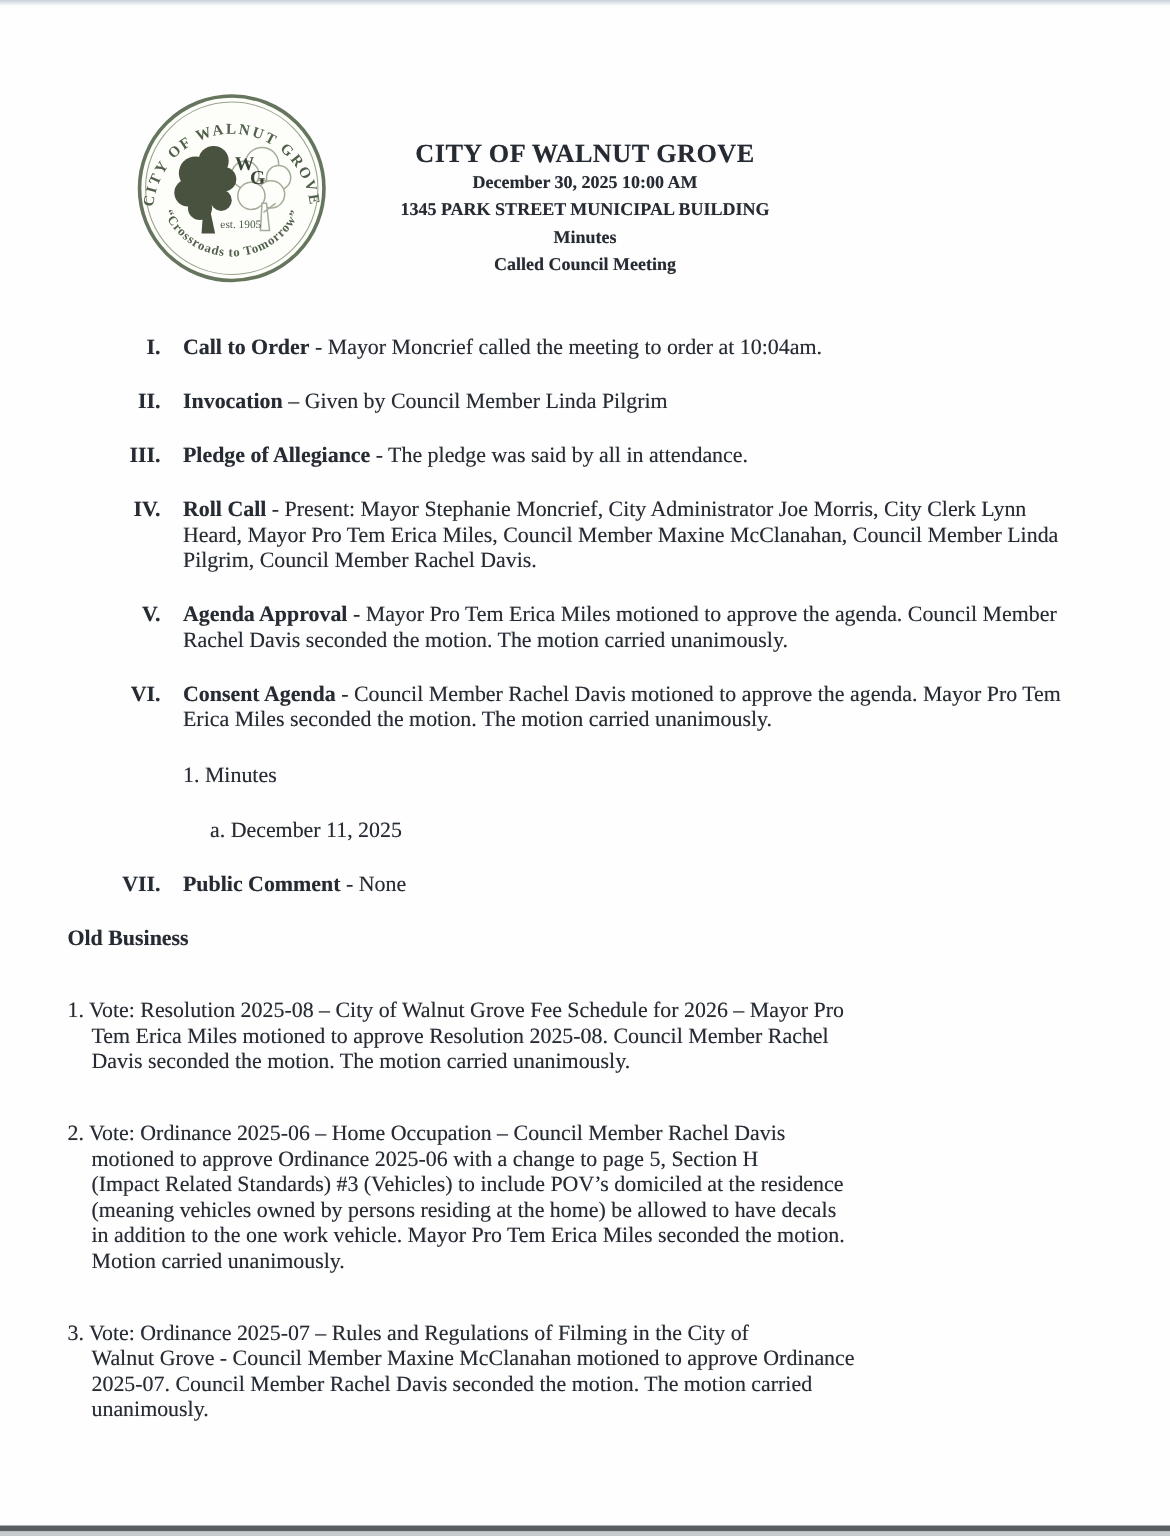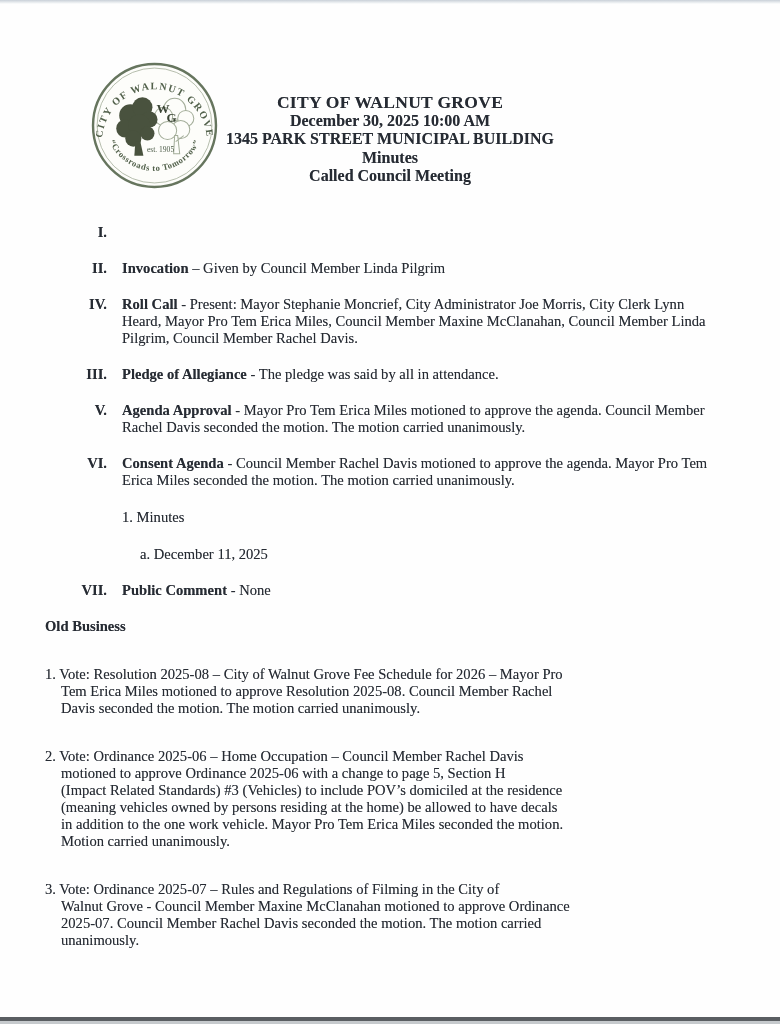--- a/index.html
+++ b/index.html
@@ -30,21 +30,21 @@
     background: #c6cacd;
   }
   
   .header { position: relative; height: 224px; padding-top: 92px; }
   .seal {
     position: absolute; left: 90px; top: 61px;
     width: 129px; height: 129px;
   }
   .header-text { text-align: center; font-weight: bold; }
   .header-title { font-size: 17.5px; line-height: 20px; letter-spacing: 0.3px; }
-  .header-line  { font-size: 16px; line-height: 18.4px; }
+  .header-line  { font-size: 12px; line-height: 18.4px; }
   
   .agenda { padding-left: 45px; font-size: 14.6px; line-height: 17px; }
   .row { display: flex; margin-bottom: 19px; }
   .num {
     flex: none; width: 62px; text-align: right;
     font-weight: bold; margin-right: 15px;
   }
   .txt { width: 598px; }
   .lbl { font-weight: bold; }
   .subline { margin-top: 20px; }
@@ -114,35 +114,36 @@
       <div class="header-line">1345 PARK STREET MUNICIPAL BUILDING</div>
       <div class="header-line">Minutes</div>
       <div class="header-line">Called Council Meeting</div>
     </div>
   </div>
 
   <div class="agenda">
 
     <div class="row">
       <div class="num">I.</div>
+      <div class="txt"><span class="lbl">Call to Order</span><span> - Mayor Moncrief called the meeting to order at 10:04am.</span></div>
     </div>
 
     <div class="row">
       <div class="num">II.</div>
       <div class="txt"><span class="lbl">Invocation</span><span> – Given by Council Member Linda Pilgrim</span></div>
     </div>
 
     <div class="row">
-      <div class="num">IV.</div>
-      <div class="txt"><span class="lbl">Roll Call</span><span> - Present: Mayor Stephanie Moncrief, City Administrator Joe Morris, City Clerk Lynn Heard, Mayor Pro Tem Erica Miles, Council Member Maxine McClanahan, Council Member Linda Pilgrim, Council Member Rachel Davis.</span></div>
+      <div class="num">III.</div>
+      <div class="txt"><span class="lbl">Pledge of Allegiance</span><span> - The pledge was said by all in attendance.</span></div>
     </div>
 
     <div class="row">
-      <div class="num">III.</div>
-      <div class="txt"><span class="lbl">Pledge of Allegiance</span><span> - The pledge was said by all in attendance.</span></div>
+      <div class="num">IV.</div>
+      <div class="txt"><span class="lbl">Roll Call</span><span> - Present: Mayor Stephanie Moncrief, City Administrator Joe Morris, City Clerk Lynn Heard, Mayor Pro Tem Erica Miles, Council Member Maxine McClanahan, Council Member Linda Pilgrim, Council Member Rachel Davis.</span></div>
     </div>
 
     <div class="row">
       <div class="num">V.</div>
       <div class="txt"><span class="lbl">Agenda Approval</span><span> -  Mayor Pro Tem Erica Miles motioned to approve the agenda. Council Member Rachel Davis seconded the motion. The motion carried unanimously.</span></div>
     </div>
 
     <div class="row">
       <div class="num">VI.</div>
       <div class="txt"><span class="lbl">Consent Agenda</span><span> - Council Member Rachel Davis motioned to approve the agenda.  Mayor Pro Tem Erica Miles seconded the motion. The motion carried unanimously.</span>

